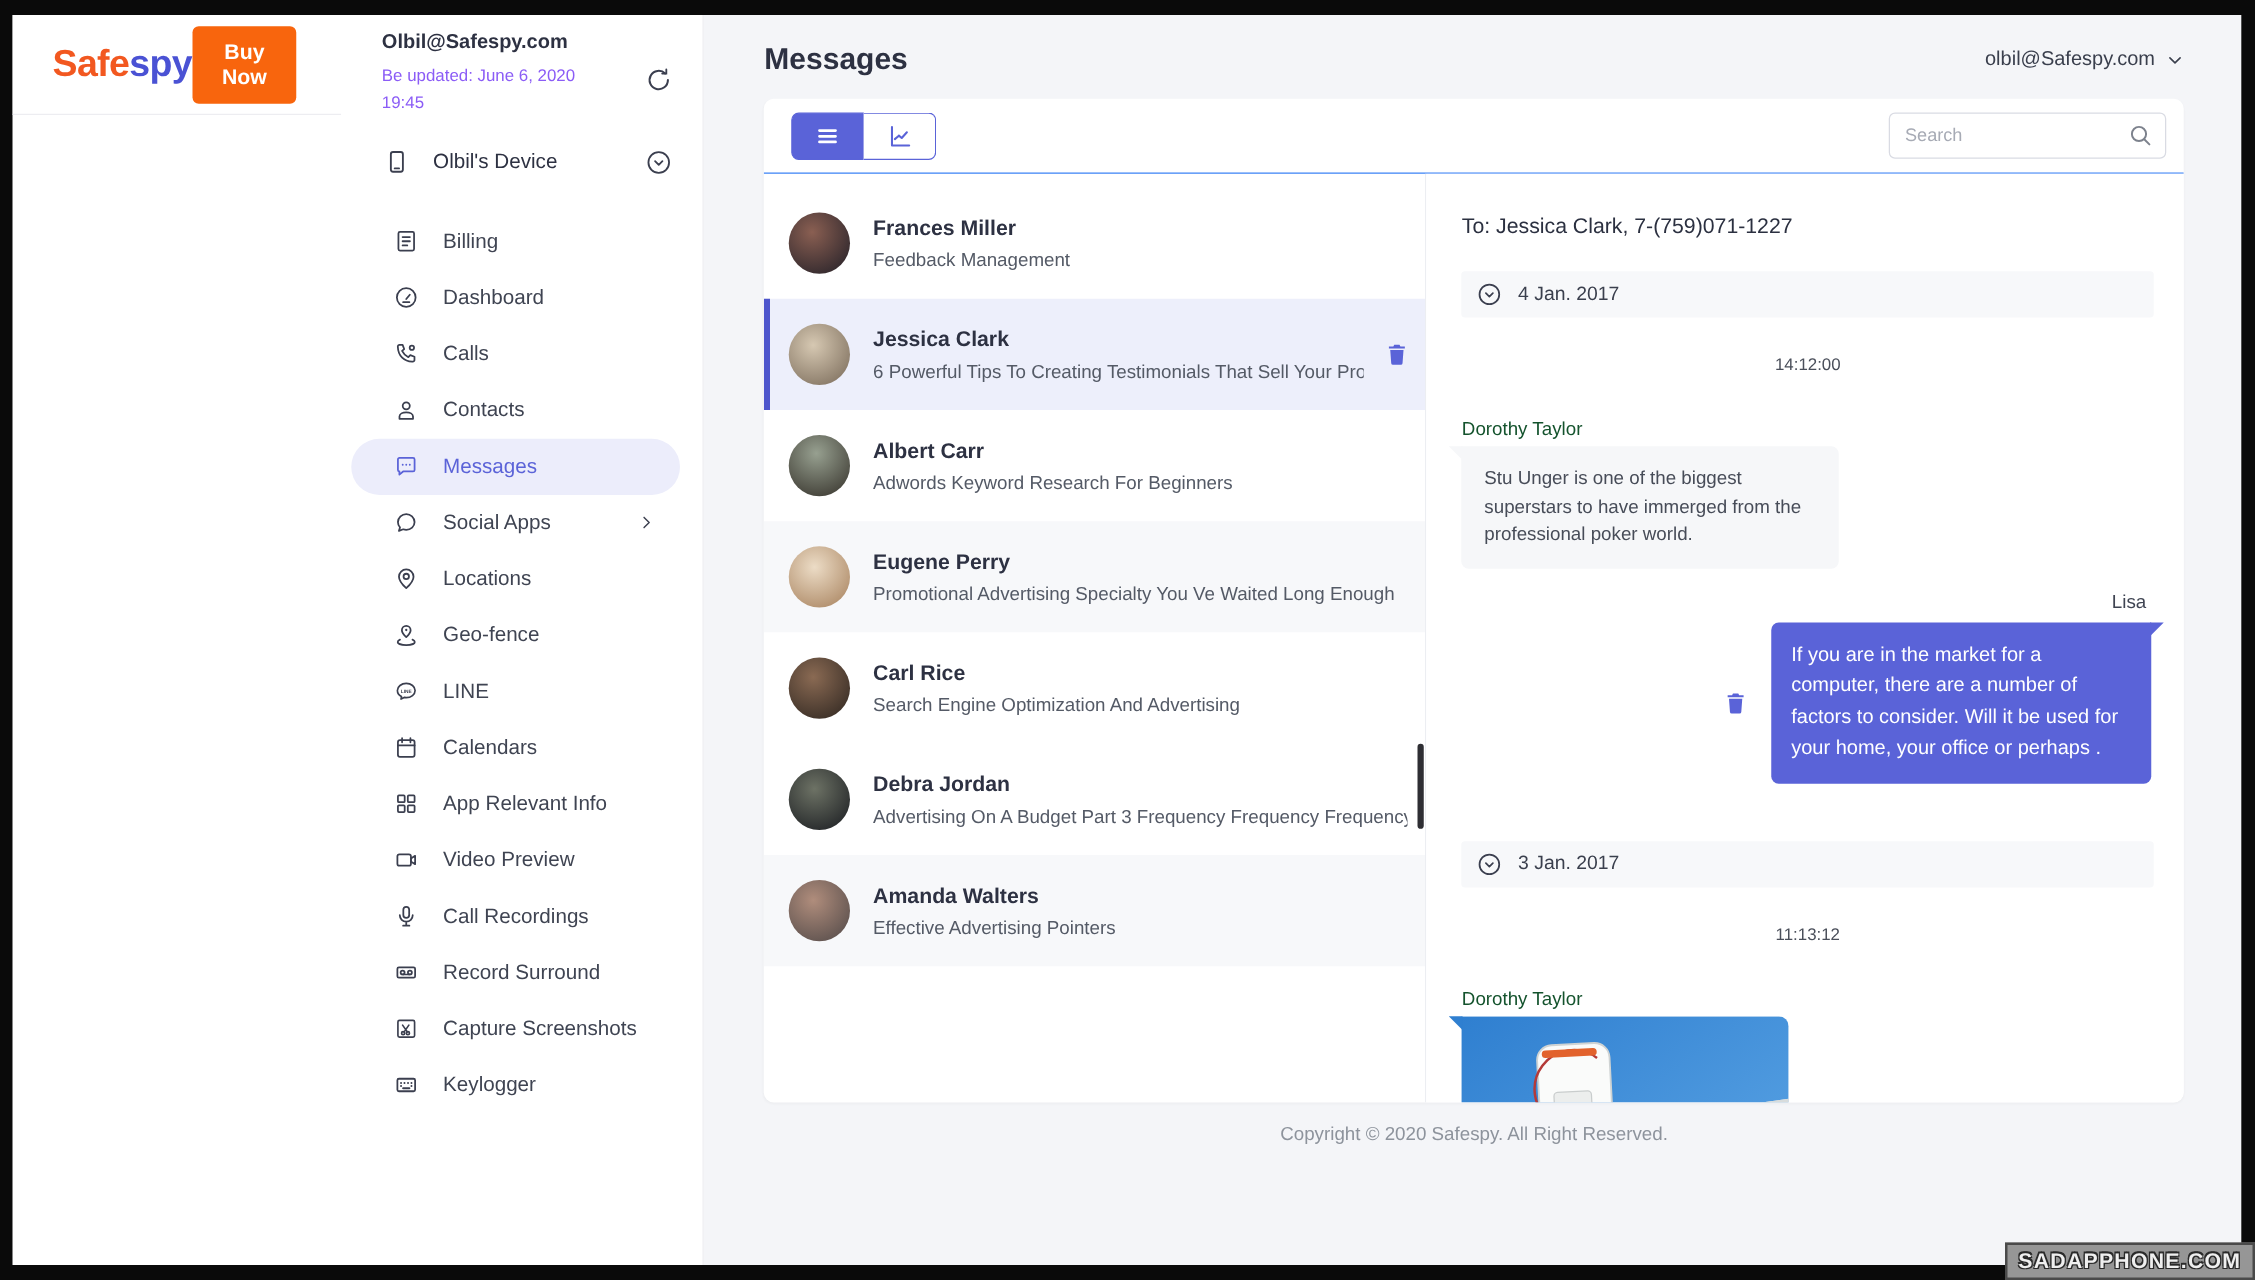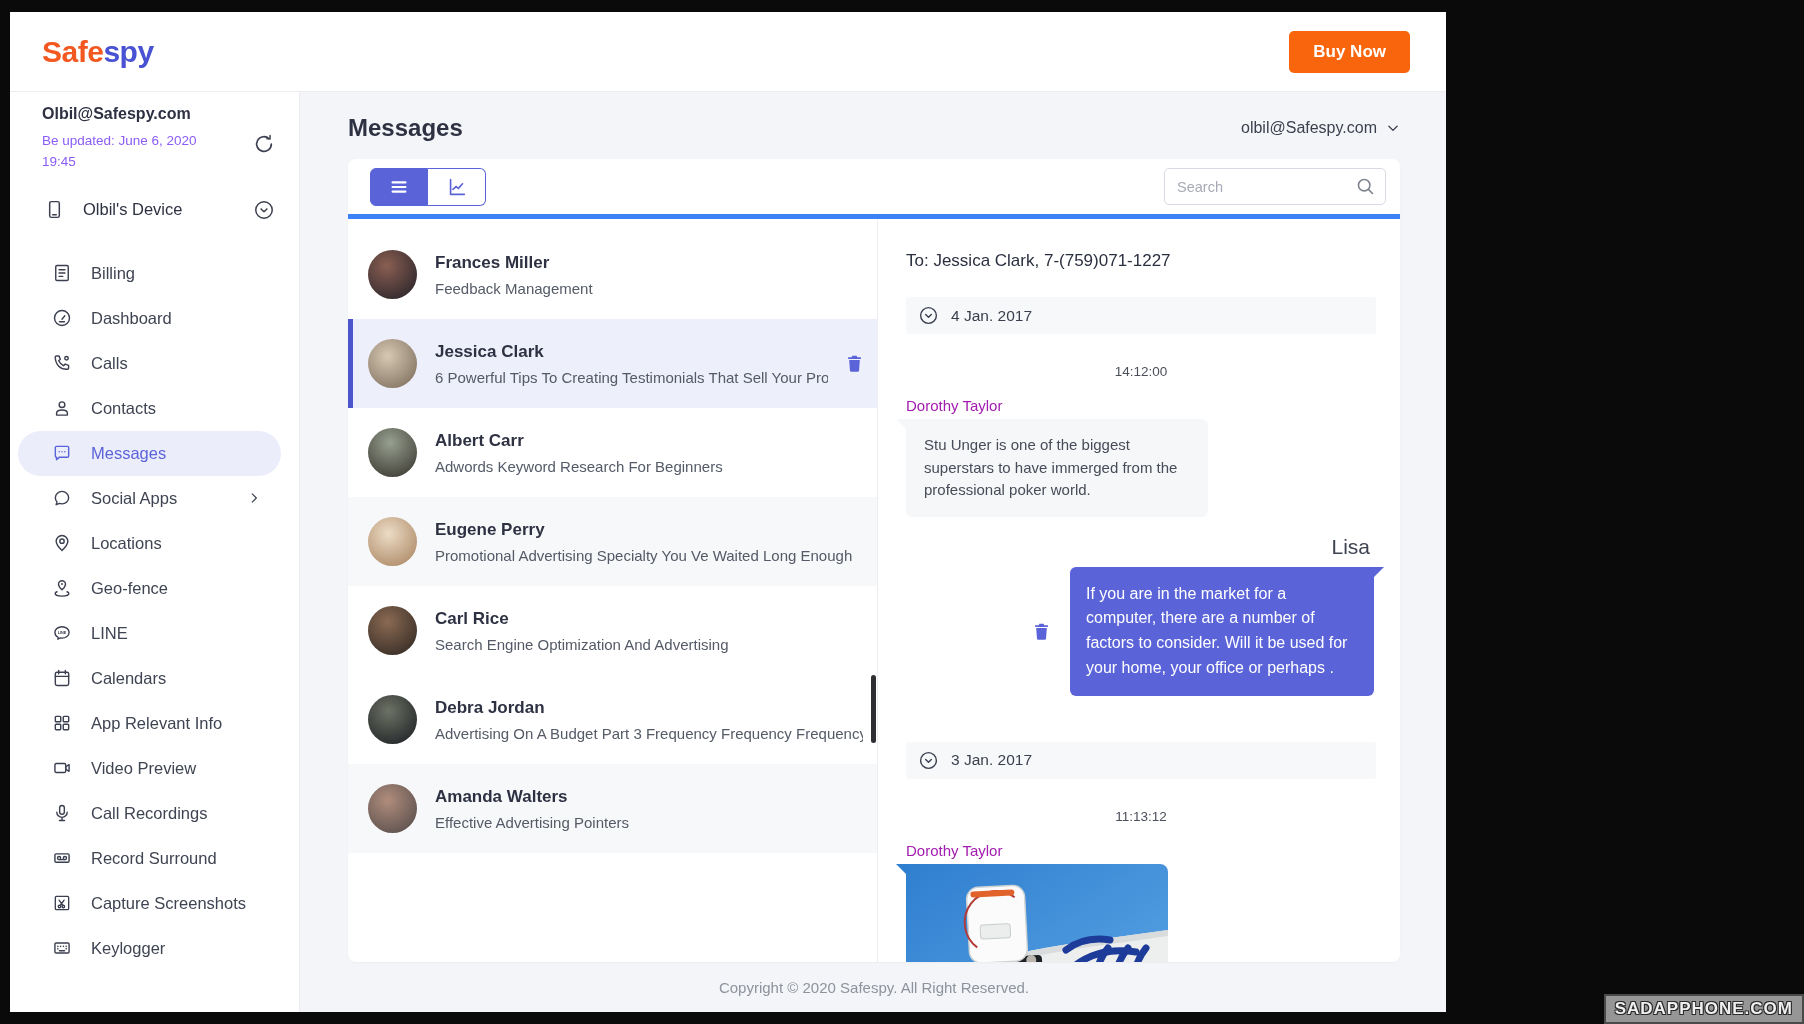--- a/index.html
+++ b/index.html
@@ -4,22 +4,22 @@
 <style>
   * { margin:0; padding:0; box-sizing:border-box; }
   html,body { width:1804px; height:1024px; }
   body {
     background:#0a0a0a;
     font-family:"Liberation Sans", sans-serif;
     position:relative; overflow:hidden;
     -webkit-font-smoothing:antialiased;
   }
   .app {
-    position:absolute; left:10px; top:12px; width:1436px; height:1000px;
-    background:#ffffff; overflow:hidden; display:flex; flex-direction:column;
+    position:absolute; left:10px; top:12px; width:1783px; height:1000px;
+    background:#ffffff; overflow:hidden; display:flex; flex-direction:row;
   }
   
   .topbar {
     height:80px; flex:0 0 80px; background:#fff; display:flex;
     align-items:center; justify-content:space-between; padding:0 36px 0 32px;
     border-bottom:1px solid #ededf1;
   }
   .logo { font-size:30px; font-weight:800; letter-spacing:-0.5px; cursor:pointer; }
   .logo .p1 { color:#f25820; }
   .logo .p2 { color:#4a52d4; }
@@ -60,21 +60,21 @@
   .main-head { display:flex; align-items:center; justify-content:space-between; height:44px; }
   .main-title { font-size:24px; font-weight:700; color:#2d3142; }
   .acct-dd { display:flex; align-items:center; gap:9px; font-size:16px; color:#3a3f4d; cursor:pointer; }
   .card {
     margin-top:9px; background:#fff; border-radius:8px; height:803px;
     display:flex; flex-direction:column; overflow:hidden;
     box-shadow:0 1px 2px rgba(40,44,63,0.04);
   }
   .card-head {
     flex:0 0 60px; display:flex; align-items:center; justify-content:space-between;
-    padding:0 14px 0 22px; border-bottom:5px solid #3b82f6;
+    padding:0 14px 0 22px; border-bottom:1px solid #3b82f6;
   }
   .toggle-group { display:flex; }
   .tg-btn {
     width:58px; height:38px; display:flex; align-items:center; justify-content:center;
     border:1px solid #5a63d8; background:#fff; cursor:pointer;
   }
   .tg-btn.left { background:#5a63d8; border-radius:6px 0 0 6px; color:#fff; }
   .tg-btn.right { border-radius:0 6px 6px 0; color:#5a63d8; border-left:none; }
   .search-box {
     position:relative; width:222px; height:37px;
@@ -106,31 +106,31 @@
   }
   
   .chat { flex:1; padding:32px 24px 0 28px; overflow:hidden; position:relative; background:#fff; }
   .to-line { font-size:17px; color:#2b3040; }
   .date-bar {
     margin-top:26px; height:37px; background:#f7f8fa; border-radius:3px;
     display:flex; align-items:center; gap:12px; padding:0 12px; color:#3b3f4f; cursor:pointer;
   }
   .date-bar .dtxt { font-size:15.5px; color:#3a3f4d; }
   .time-center { text-align:center; font-size:13.5px; color:#4a4f5a; margin-top:30px; }
-  .sender { font-size:15px; color:#a21caf; margin-top:18px; margin-bottom:5px; }
+  .sender { font-size:15px; color:#14532d; margin-top:36px; margin-bottom:5px; }
   .bubble-in {
     position:relative; width:302px; background:#f6f7f9; border-radius:0 6px 6px 6px;
     padding:15px 18px; font-size:15px; line-height:1.5; color:#474c58;
   }
   .bubble-in::before {
     content:""; position:absolute; left:-10px; top:0; width:0; height:0;
     border-top:11px solid #f6f7f9; border-left:11px solid transparent;
   }
   .out-wrap { display:flex; justify-content:flex-end; align-items:center; gap:20px; margin-top:8px; padding-right:2px; }
-  .out-label { text-align:right; font-size:21px; color:#3f4452; margin-top:18px; padding-right:6px; }
+  .out-label { text-align:right; font-size:15px; color:#3f4452; margin-top:18px; padding-right:6px; }
   .bubble-out {
     position:relative; width:304px; background:#5a63d8; border-radius:6px 0 6px 6px;
     padding:15px 16px; font-size:16px; line-height:1.55; color:#fff;
   }
   .bubble-out::after {
     content:""; position:absolute; right:-10px; top:0; width:0; height:0;
     border-top:11px solid #5a63d8; border-right:11px solid transparent;
   }
   .photo-bubble {
     position:relative; width:262px; margin-top:2px;

